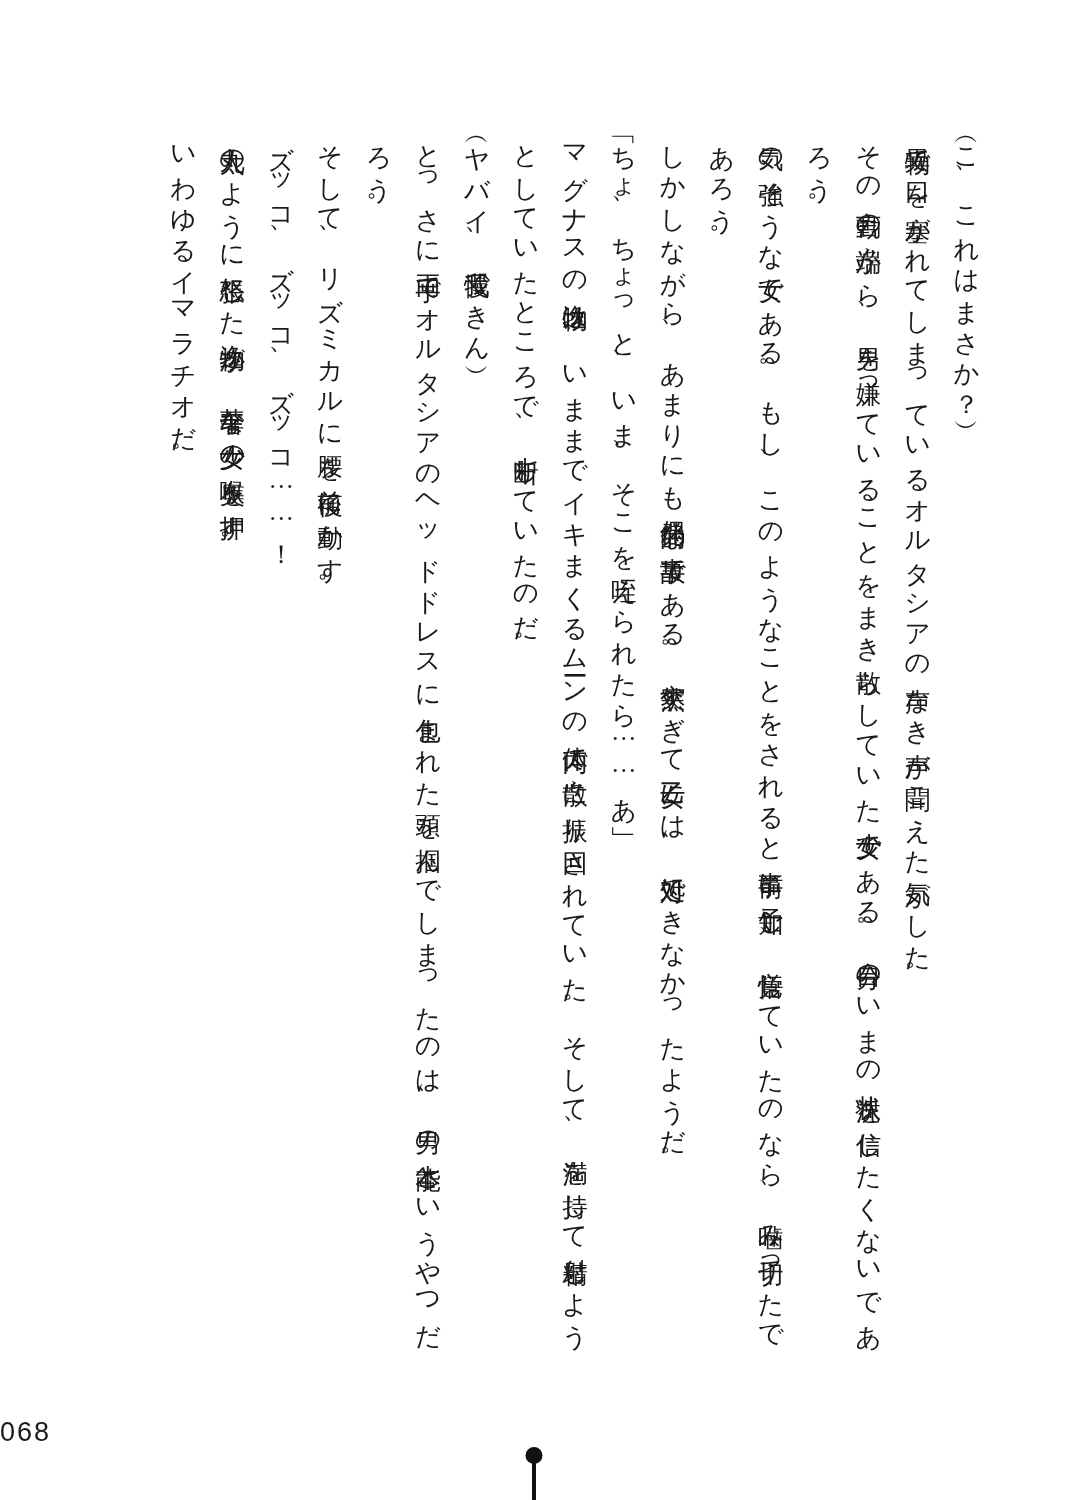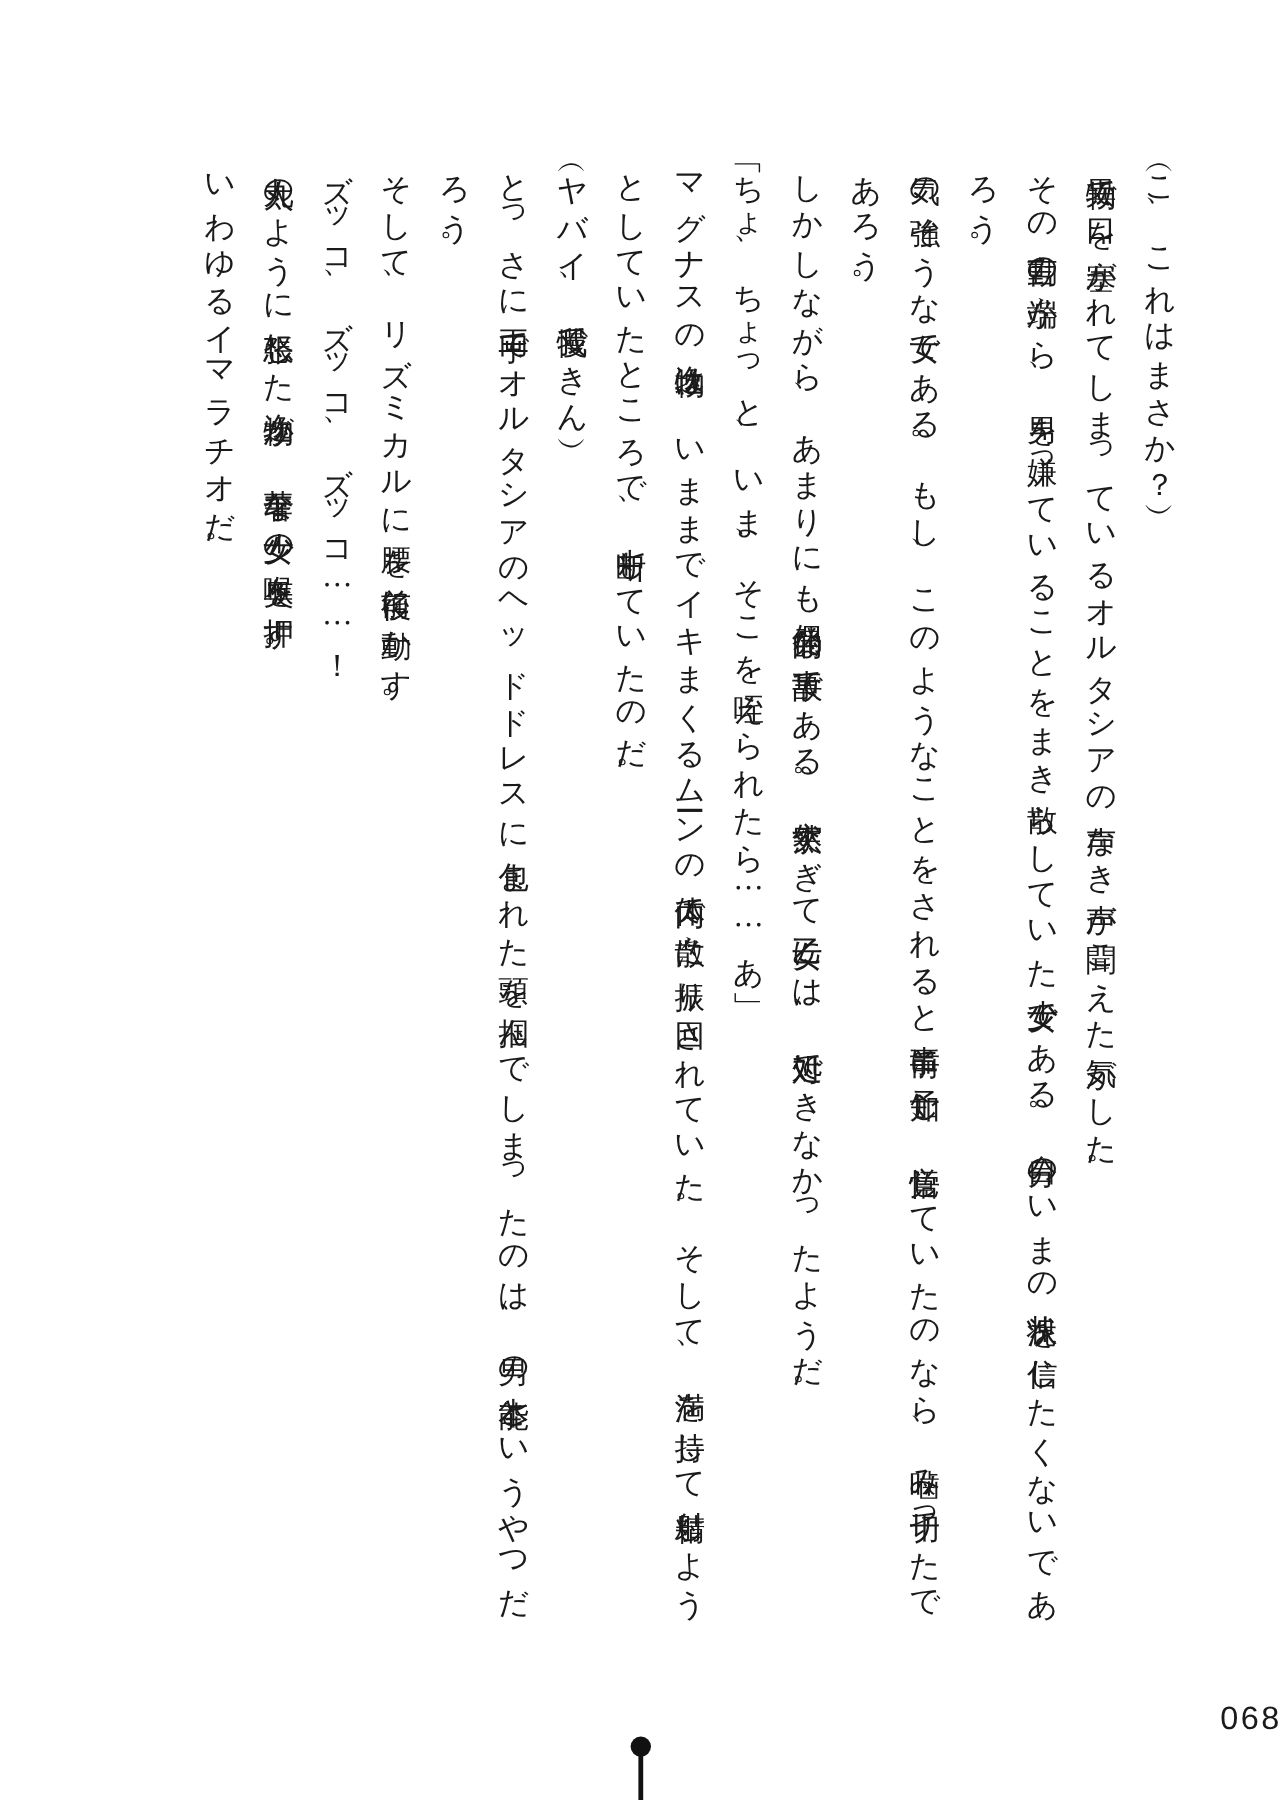--- a/index.html
+++ b/index.html
@@ -34,21 +34,21 @@
   .text-block p {
     margin: 0;
     padding: 0;
     text-indent: 0;
   }
   .page-number {
     position: absolute;
     left: 0;
     right: 0;
     bottom: 52px;
-    text-align: right;
+    text-align: left;
     font-family: "Liberation Sans", sans-serif;
     font-size: 27px;
     letter-spacing: 2px;
     color: #1a1a1a;
   }
   .footer-mark {
     position: absolute;
     left: 50%;
     bottom: 0px;
     transform: translateX(-50%);

